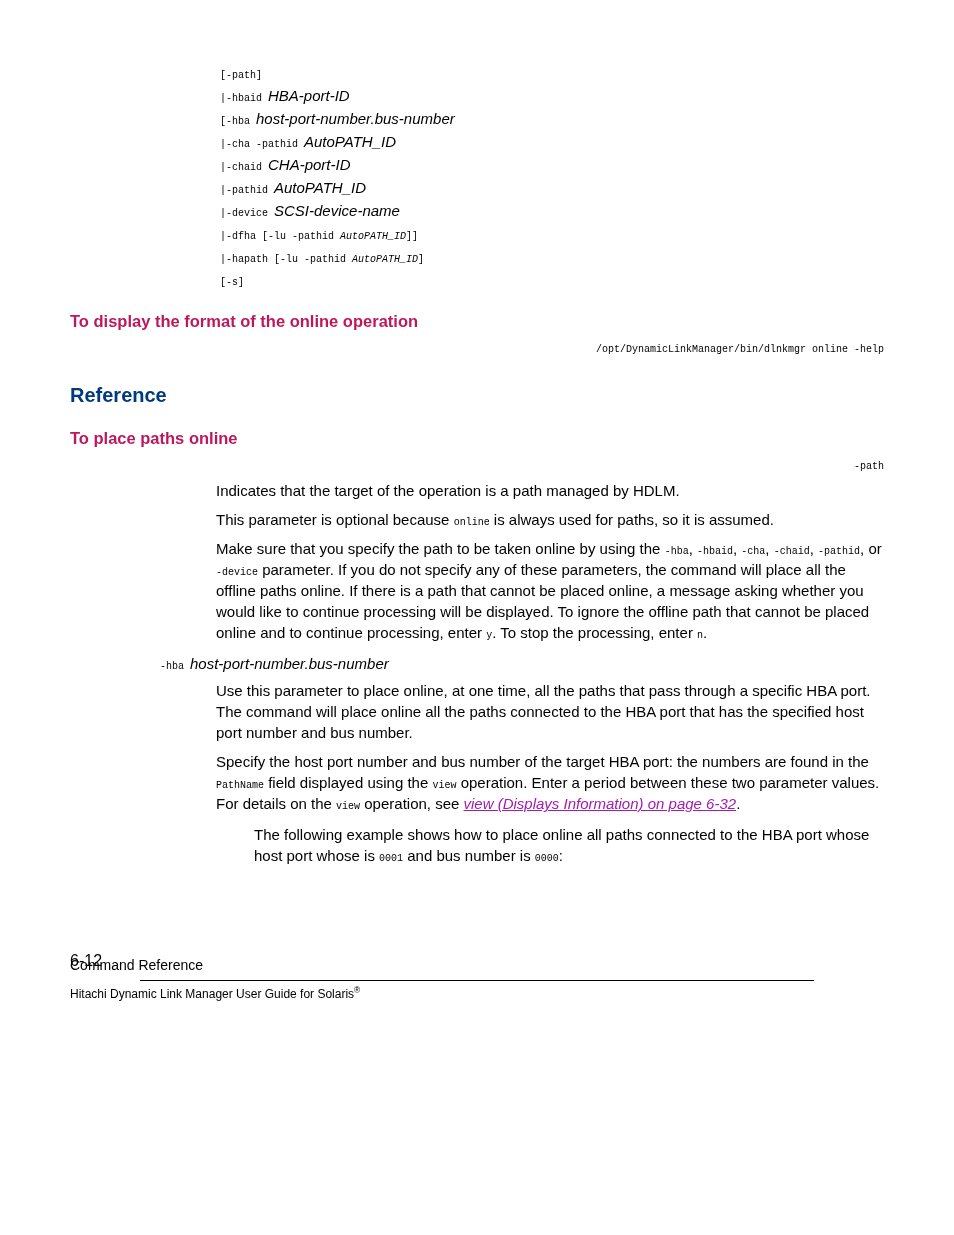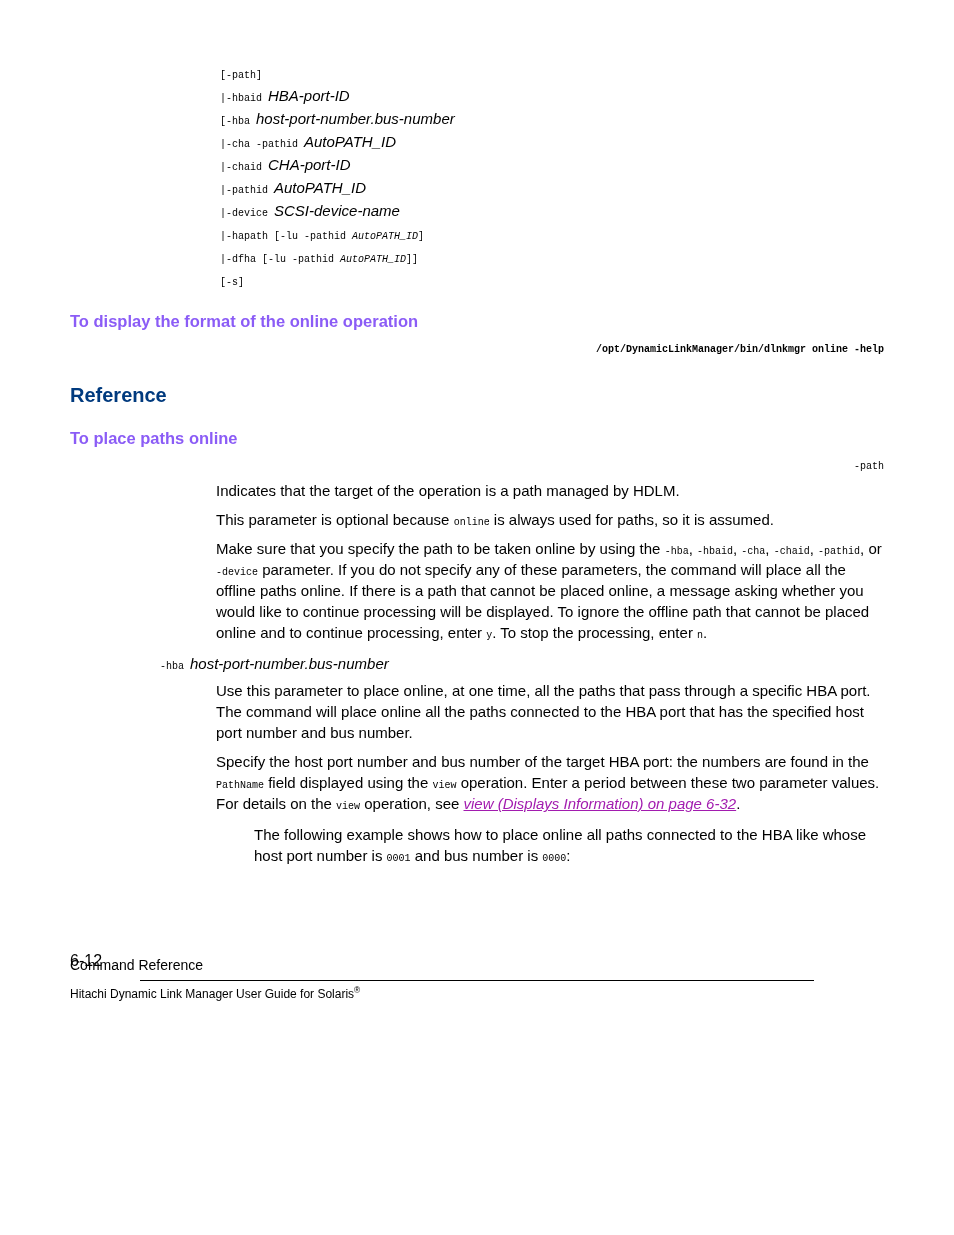--- a/index.html
+++ b/index.html
@@ -21,36 +21,35 @@
     font-style: italic;
   }
   .syntax-block {
     margin-left: 150px;
     margin-bottom: 20px;
   }
   .syntax-block .line {
     margin: 2px 0;
   }
   h3.sub {
-    color: #8b5cf6;
+    color: #be185d;
     font-weight: bold;
     font-size: 16.5px;
     margin: 18px 0 10px 0;
   }
   h2.section {
     color: #003a7e;
     font-weight: bold;
     font-size: 20px;
     margin: 24px 0 14px 0;
   }
   .cmd-block {
     margin-left: 110px;
     margin-top: 6px;
     margin-bottom: 16px;
-    font-weight: bold;
   }
   .dl-block {
     margin-left: 90px;
   }
   .dt {
     margin-top: 10px;
     margin-bottom: 6px;
   }
   .dd {
     margin-left: 56px;
@@ -102,22 +101,22 @@
 <body>
 
 <div class="syntax-block">
   <div class="line"><span class="mono">[-path]</span></div>
   <div class="line"><span class="mono">|-hbaid </span><span class="italic">HBA-port-ID</span></div>
   <div class="line"><span class="mono">[-hba </span><span class="italic">host-port-number.bus-number</span></div>
   <div class="line"><span class="mono">|-cha -pathid </span><span class="italic">AutoPATH_ID</span></div>
   <div class="line"><span class="mono">|-chaid </span><span class="italic">CHA-port-ID</span></div>
   <div class="line"><span class="mono">|-pathid </span><span class="italic">AutoPATH_ID</span></div>
   <div class="line"><span class="mono">|-device </span><span class="italic">SCSI-device-name</span></div>
+  <div class="line"><span class="mono">|-dfha [-lu -pathid </span><span class="mono italic">AutoPATH_ID</span><span class="mono">]]</span></div>
   <div class="line"><span class="mono">|-hapath [-lu -pathid </span><span class="mono italic">AutoPATH_ID</span><span class="mono">]</span></div>
-  <div class="line"><span class="mono">|-dfha [-lu -pathid </span><span class="mono italic">AutoPATH_ID</span><span class="mono">]]</span></div>
   <div class="line"><span class="mono">[-s]</span></div>
 </div>
 
 <h3 class="sub">To display the format of the online operation</h3>
 
 <div class="cmd-block mono">/opt/DynamicLinkManager/bin/dlnkmgr online -help</div>
 
 <h2 class="section">Reference</h2>
 
 <h3 class="sub">To place paths online</h3>
@@ -139,21 +138,21 @@
     <span class="mono">-hba </span><span class="italic">host-port-number</span><span class="italic">.</span><span class="italic">bus-number</span>
   </div>
   <div class="dd">
     <p>Use this parameter to place online, at one time, all the paths that pass through a specific HBA port. The command will place online all the paths connected to the HBA port that has the specified host port number and bus number.</p>
     <p>
       <span>Specify the host port number and bus number of the target HBA port: the numbers are found in the </span><span class="mono">PathName</span><span> field displayed using the </span><span class="mono">view</span><span> operation. Enter a period between these two parameter values. For details on the </span><span class="mono">view</span><span> operation, see </span><a href="#" class="xref">view (Displays Information) on page 6-32</a><span>.</span>
     </p>
   </div>
 
   <div class="sub-dd">
-    <span>The following example shows how to place online all paths connected to the HBA like whose host port number is </span><span class="mono">0001</span><span> and bus number is </span><span class="mono">0000</span><span>:</span>
+    <span>The following example shows how to place online all paths connected to the HBA port whose host port whose is </span><span class="mono">0001</span><span> and bus number is </span><span class="mono">0000</span><span>:</span>
   </div>
 
 </div>
 
 <div class="footer">
   <div class="page-num">6-12</div>
   <div class="footer-title">Command Reference</div>
   <hr class="footer-line">
   <div class="footer-sub">
     <span>Hitachi Dynamic Link Manager User Guide for Solaris</span><sup>®</sup>

